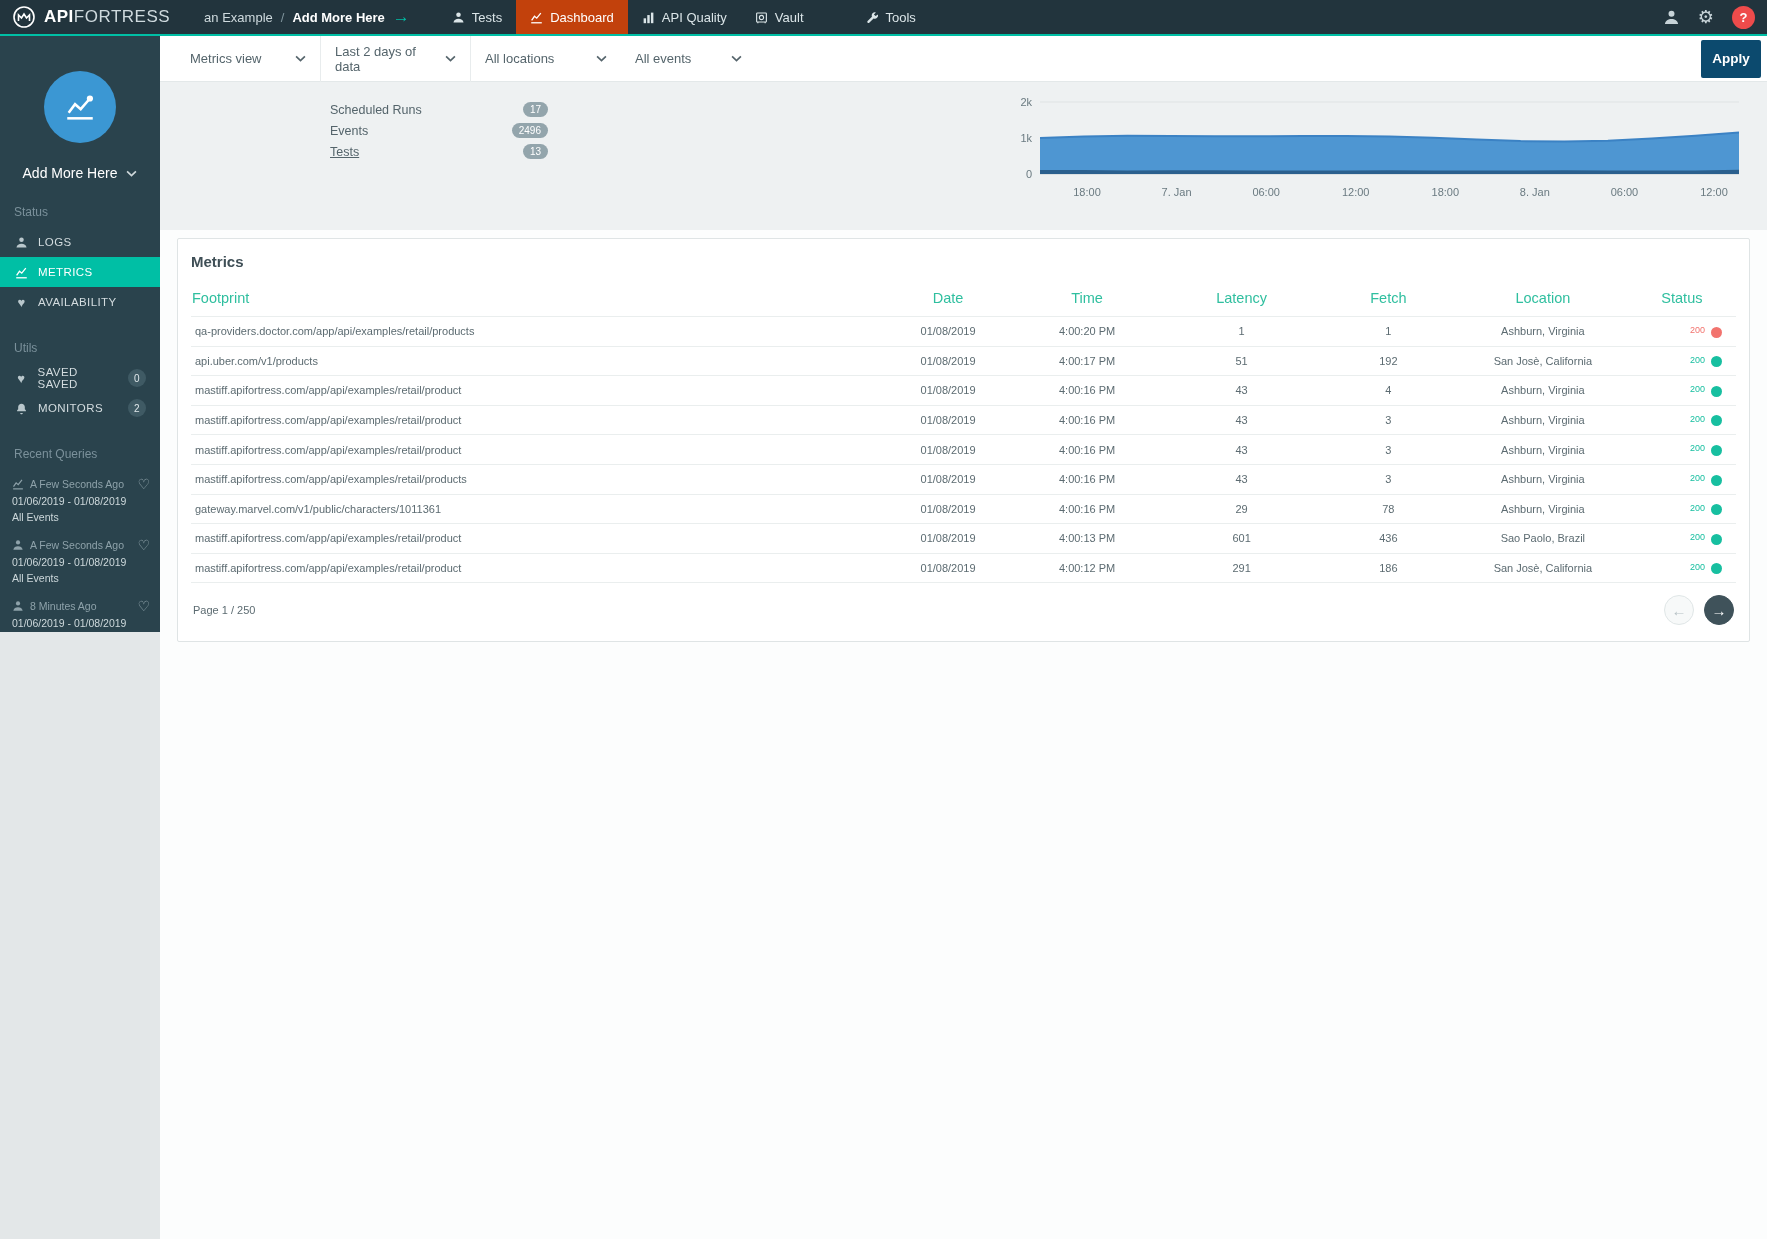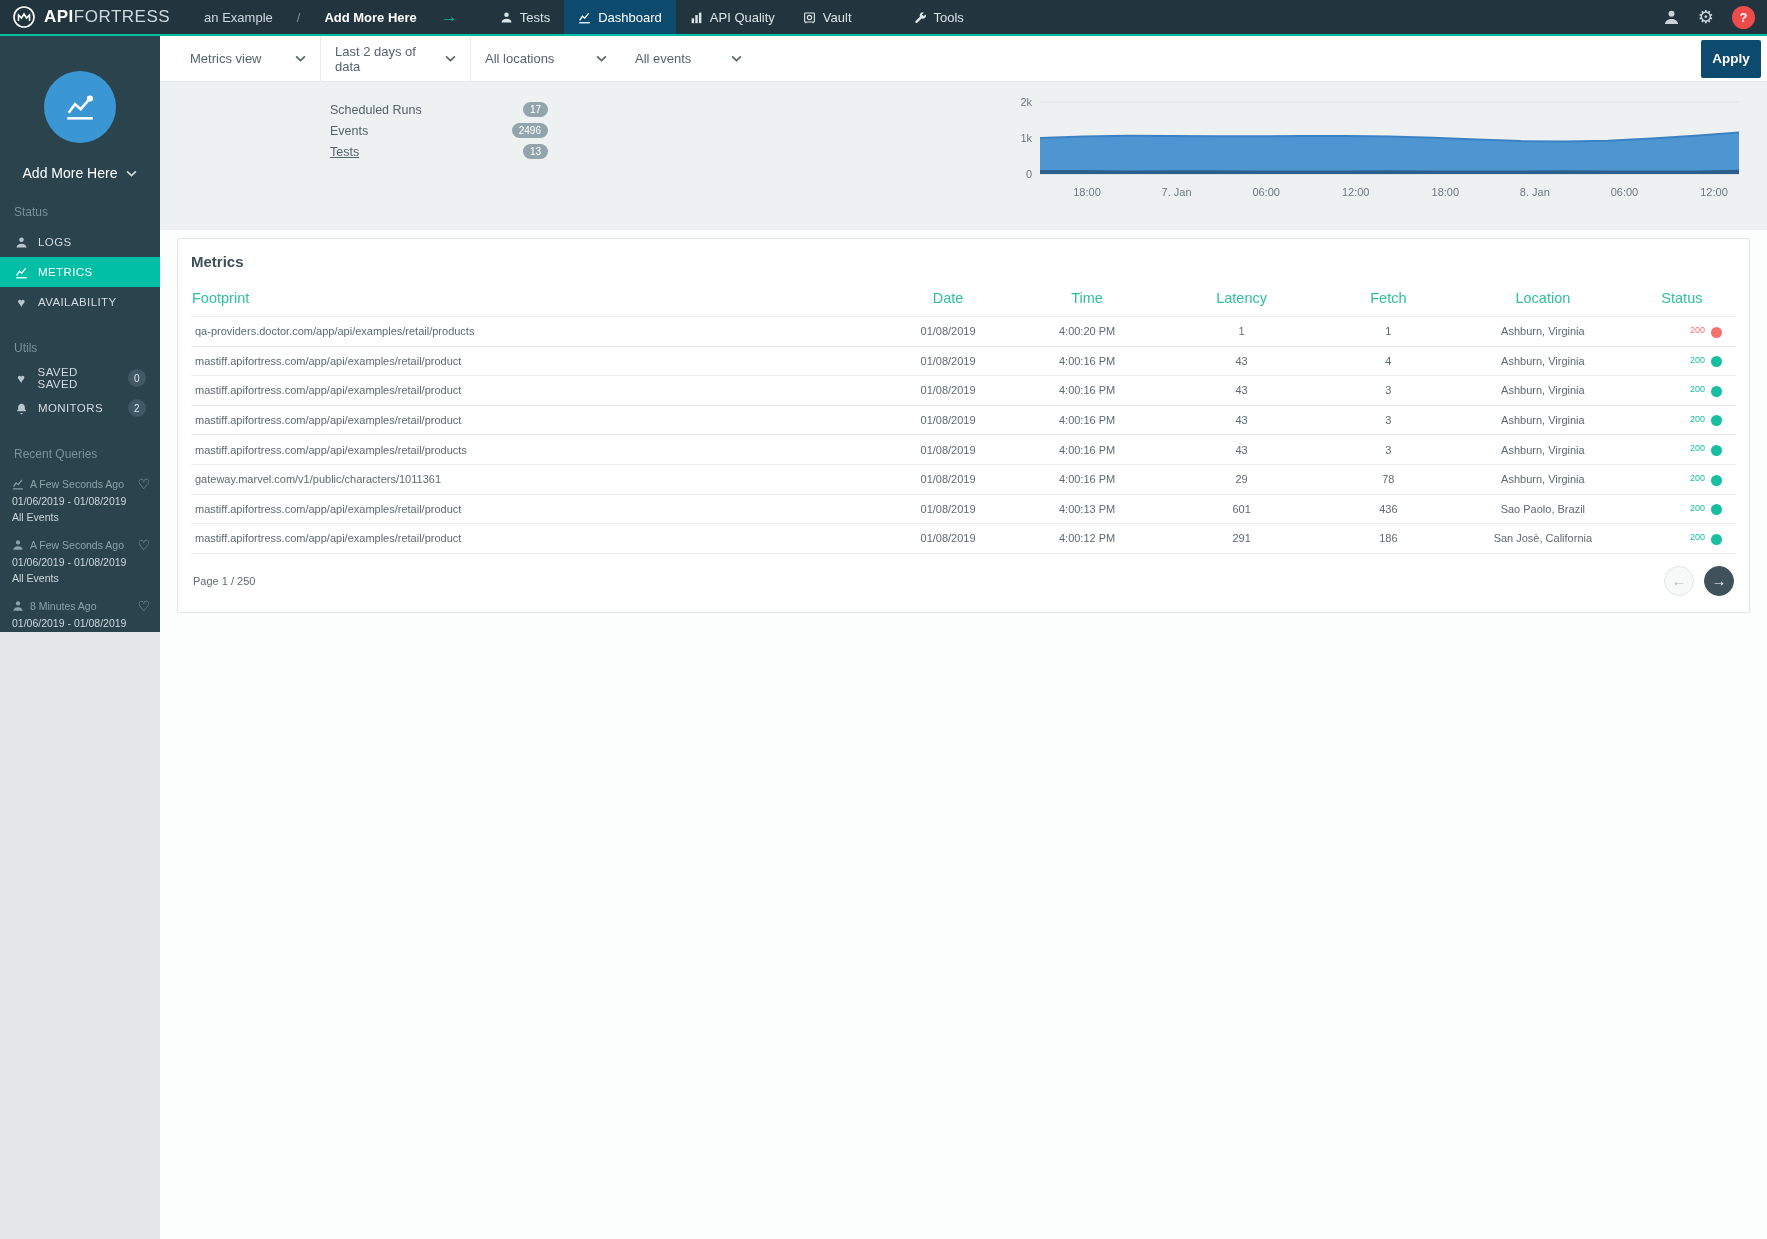--- a/index.html
+++ b/index.html
@@ -9,28 +9,28 @@
 
   
   .navbar { height:36px; flex:0 0 36px; background:#22343d; border-bottom:2px solid #00bfa5;
             display:flex; justify-content:space-between; align-items:stretch; color:#dbe5e8; }
   .nav-left { display:flex; align-items:stretch; }
   .logo { display:flex; align-items:center; gap:8px; padding:0 20px 0 12px; cursor:pointer; }
   .logo-mark { display:flex; }
   .logo-text { font-size:17px; letter-spacing:0.5px; }
   .logo-text b { color:#ffffff; }
   .logo-text .lt2 { color:#cfdade; font-weight:normal; }
-  .breadcrumb { display:flex; align-items:center; gap:24px; padding:0 14px; font-size:13px; }
+  .breadcrumb { display:flex; align-items:center; gap:8px; padding:0 14px; font-size:13px; }
   .bc-project { color:#cfdade; cursor:pointer; }
   .bc-sep { color:#7e939c; }
   .bc-current { color:#fff; font-weight:bold; cursor:pointer; }
   .bc-arrow { color:#00bfa5; font-size:17px; font-weight:bold; cursor:pointer; }
   .nav-items { display:flex; align-items:stretch; margin-left:14px; }
   .nav-item { display:flex; align-items:center; gap:7px; padding:0 14px; font-size:13px; color:#dbe5e8; cursor:pointer; text-decoration:none; }
-  .nav-item.active { background:#0c4a6e; color:#fff; }
+  .nav-item.active { background:#c2410c; color:#fff; }
   .nav-item.tools { margin-left:34px; }
   .nico { display:flex; }
   .nav-right { display:flex; align-items:center; gap:18px; padding-right:12px; }
   .nav-icon { display:flex; align-items:center; color:#c7d3d8; cursor:pointer; font-size:18px; line-height:1; }
   .help-badge { width:23px; height:23px; border-radius:50%; background:#ee4b4b; color:#fff; font-weight:bold;
                 display:flex; align-items:center; justify-content:center; font-size:13px; cursor:pointer; }
 
   
   .body { display:flex; flex:1; min-height:0; }
 
@@ -405,20 +405,29 @@
                 <tr>
                   <td class="td-footprint">qa-providers.doctor.com/app/api/examples/retail/products</td>
                   <td class="td-center">01/08/2019</td>
                   <td class="td-center">4:00:20 PM</td>
                   <td class="td-center">1</td>
                   <td class="td-center">1</td>
                   <td class="td-center">Ashburn, Virginia</td>
                   <td class="td-status"><span class="status-code error">200</span><span class="status-dot error"></span></td>
                 </tr>
                 <tr>
+                  <td class="td-footprint">api.uber.com/v1/products</td>
+                  <td class="td-center">01/08/2019</td>
+                  <td class="td-center">4:00:17 PM</td>
+                  <td class="td-center">51</td>
+                  <td class="td-center">192</td>
+                  <td class="td-center">San Josè, California</td>
+                  <td class="td-status"><span class="status-code ok">200</span><span class="status-dot ok"></span></td>
+                </tr>
+                <tr>
                   <td class="td-footprint">mastiff.apifortress.com/app/api/examples/retail/product</td>
                   <td class="td-center">01/08/2019</td>
                   <td class="td-center">4:00:16 PM</td>
                   <td class="td-center">43</td>
                   <td class="td-center">4</td>
                   <td class="td-center">Ashburn, Virginia</td>
                   <td class="td-status"><span class="status-code ok">200</span><span class="status-dot ok"></span></td>
                 </tr>
                 <tr>
                   <td class="td-footprint">mastiff.apifortress.com/app/api/examples/retail/product</td>

